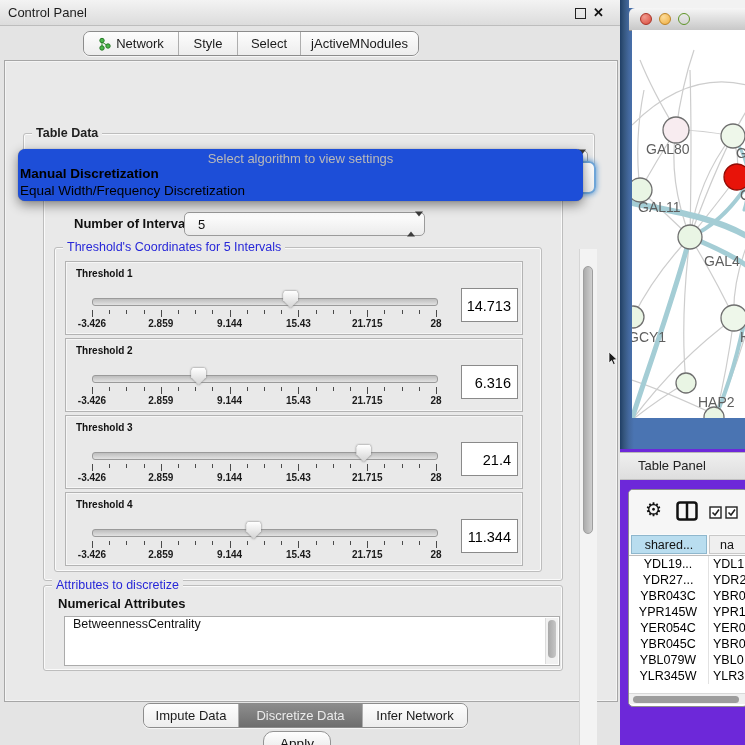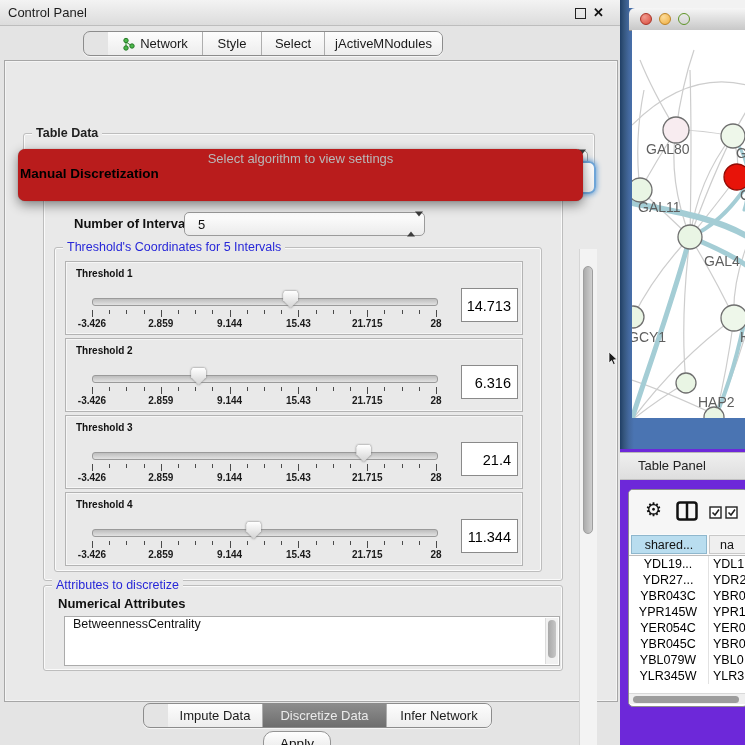--- a/index.html
+++ b/index.html
@@ -10,21 +10,21 @@
 
   
   #left-panel{left:0;top:0;width:620px;height:745px;background:#e4e4e4;}
   #titlebar{left:0;top:0;width:620px;height:25px;
     background:linear-gradient(#f3f3f3,#dcdcdc);border-bottom:1px solid #bdbdbd;}
   #titlebar .title{position:absolute;left:8px;top:0;line-height:25px;font-size:13px;color:#1c1c1c;}
   #float-btn{left:575px;top:8px;width:9px;height:9px;border:1.5px solid #222;background:transparent;}
   #close-btn{left:593px;top:4px;font-size:13px;font-weight:bold;color:#111;line-height:17px;}
 
   .tabgroup{border:1px solid #8c8c8c;border-radius:7px;overflow:hidden;display:flex;
-    box-shadow:0 1px 1px rgba(255,255,255,.7);padding-left:24px;}
+    box-shadow:0 1px 1px rgba(255,255,255,.7);}
   .seg{display:flex;align-items:center;justify-content:center;height:23px;font-size:13px;color:#1a1a1a;
     background:linear-gradient(#fdfdfd,#ededed);border-right:1px solid #aeaeae;box-sizing:border-box;}
   .seg:last-child{border-right:none;}
   .seg.sel{background:linear-gradient(#8d8d8d,#6e6e6e);color:#ebebeb;}
   .seg .ticon{margin-right:5px;display:inline-flex;}
 
   #content{left:4px;top:60px;width:612px;height:640px;background:#e9e9e9;
     border:1px solid #a6a6a6;box-shadow:inset 0 0 0 1px #f4f4f4;}
 
   .groupbox{position:absolute;border:1px solid #bdbdbd;border-radius:3px;
@@ -38,21 +38,21 @@
   .stepper{position:absolute;right:9px;top:50%;transform:translateY(-50%);width:8px;}
   .stepper .up{width:0;height:0;border-left:4px solid transparent;border-right:4px solid transparent;
     border-bottom:5px solid #3c3c3c;margin-bottom:3px;}
   .stepper .dn{width:0;height:0;border-left:4px solid transparent;border-right:4px solid transparent;
     border-top:5px solid #3c3c3c;}
 
   
   #algo-combo-focus{left:24px;top:100px;width:563px;height:29px;border-radius:7px;
     background:linear-gradient(#fff,#eee);border:2px solid #6fa6d9;
     box-shadow:0 0 5px 1px rgba(98,158,216,.9);z-index:4;}
-  #algo-popup{left:13px;top:88px;width:565px;height:52px;background:#b91c1c;border-radius:7px;
+  #algo-popup{left:13px;top:88px;width:565px;height:52px;background:#1d4ed8;border-radius:7px;
     box-shadow:0 4px 12px rgba(0,0,0,.45),0 0 1px rgba(0,0,0,.4);z-index:10;text-decoration:underline;}
   #algo-popup .hint{position:absolute;left:0;right:0;top:2px;text-align:center;
     font-size:13px;color:#b9b9b9;}
   #algo-popup .item{position:absolute;left:2px;font-size:13.5px;color:#000;white-space:nowrap;}
   #algo-popup .item.b{font-weight:bold;}
 
   
   .thr-box{position:absolute;left:10px;width:458px;height:74px;background:#e9e9e9;
     border:1px solid #b3b3b3;box-shadow:inset 0 0 0 1px #f6f6f6;box-sizing:border-box;}
   .thr-label{position:absolute;left:10px;top:6px;font-size:10px;font-weight:bold;color:#111;}
@@ -175,20 +175,21 @@
         <span class="cval">galFiltered.sif default node</span>
         <span class="stepper">
           <span class="up"></span><span class="dn"></span>
         </span>
       </div>
     </div>
 
     <div id="algo-popup" class="abs">
       <div class="hint">Select algorithm to view settings</div>
       <div class="item b" style="top:17px;">Manual Discretization</div>
+      <div class="item" style="top:34px;">Equal Width/Frequency Discretization</div>
     </div>
 
     <div class="groupbox" style="left:38px;top:132px;width:518px;height:386px;">
       <span class="legend" style="color:#2eb82e;">Interval Definition</span>
 
       <span class="abs" style="left:30px;top:22px;font-size:13px;font-weight:bold;color:#111;">Number of Intervals</span>
       <div class="combo" style="left:140px;top:18px;width:241px;height:24px;">
         <span class="cval">5</span>
         <span class="stepper">
           <span class="up"></span><span class="dn"></span>

